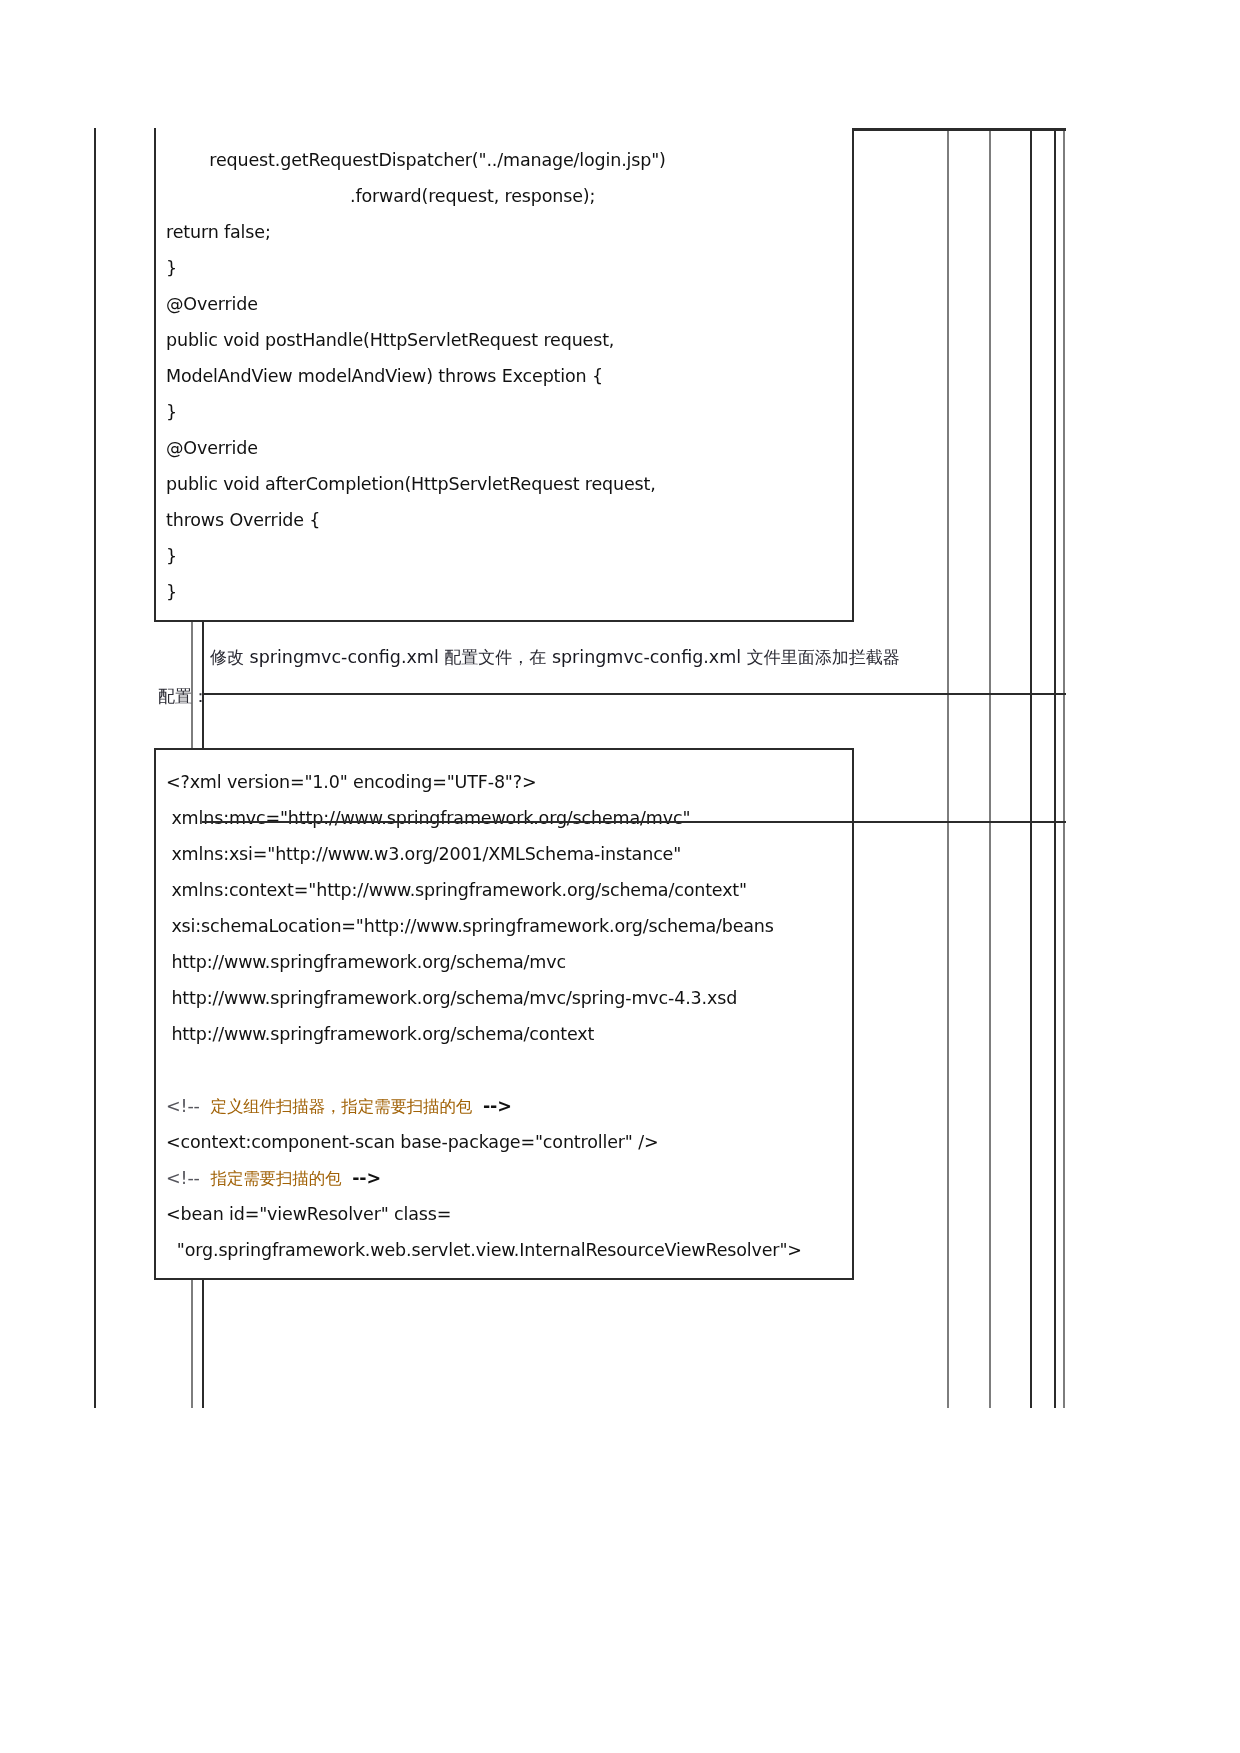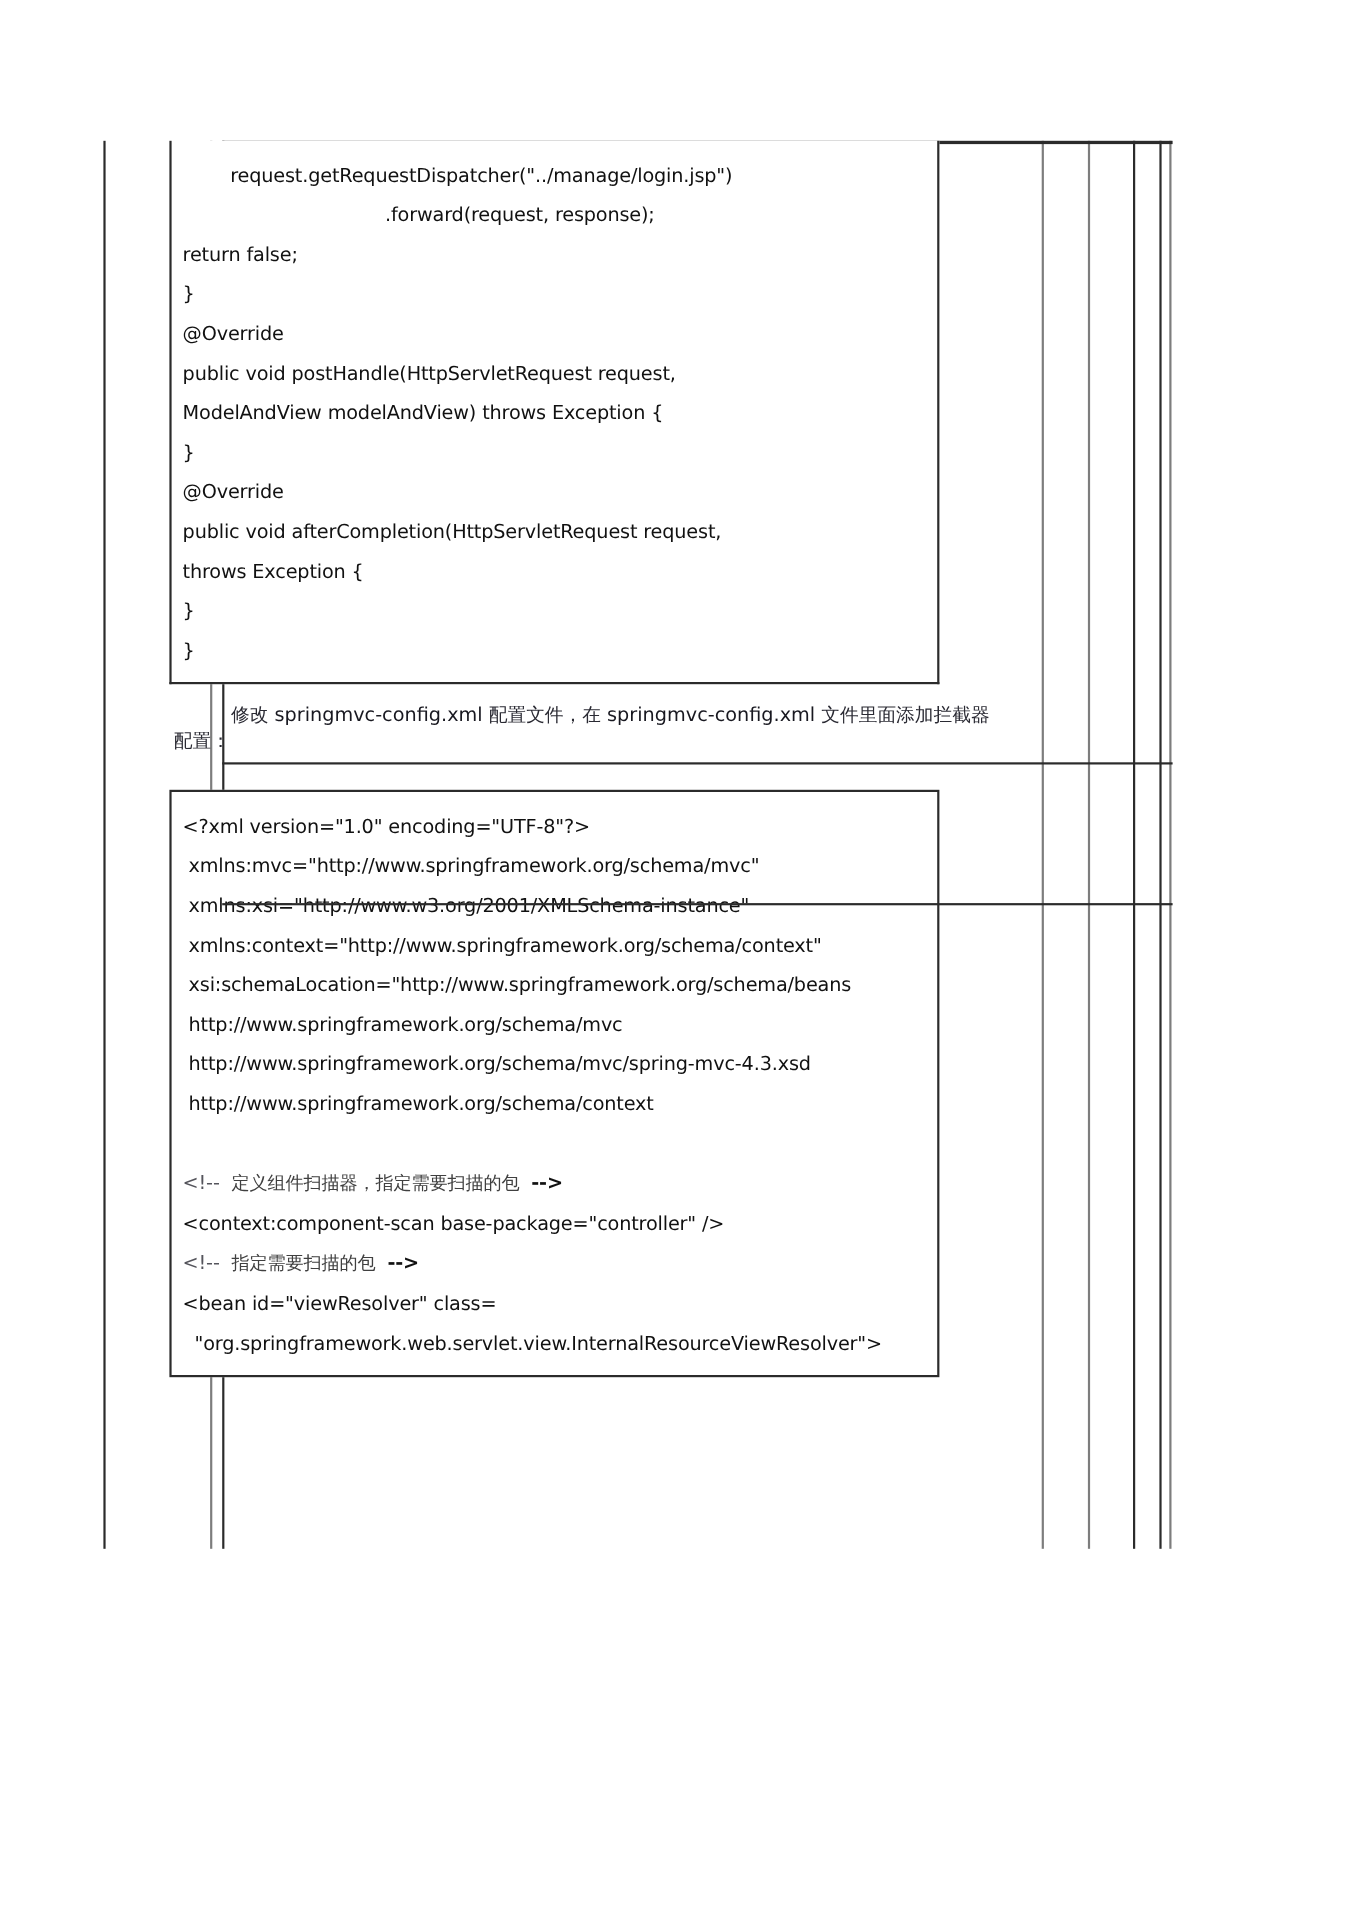--- a/index.html
+++ b/index.html
@@ -78,38 +78,38 @@
     white-space: pre;
     padding-left: 10px;
     letter-spacing: -0.15px;
   }
   .code-line.blank { height: 36px; }
 
   .comment-line {
     color: #4a4a52;
   }
   .comment-line .cn {
-    font-family: Liberation Mono, monospace;
+    font-family: Liberation Sans, sans-serif;
     font-size: 16.5px;
-    color: #404040;
+    color: #a16207;
   }
   .comment-line .br {
     color: #55555c;
   }
   .comment-line .arrow {
     color: #111;
     font-weight: bold;
   }
 
   
   .prose {
     position: relative;
     padding: 16px 4px 14px 4px;
     font-size: 17.5px;
-    line-height: 24px;
+    line-height: 39px;
     color: #20202a;
   }
   .prose .cn {
     font-family: "DejaVu Serif", "Liberation Serif", serif;
     font-size: 17px;
     color: #2a2a33;
   }
   .prose .lat {
     font-family: "DejaVu Sans", "Liberation Sans", sans-serif;
     font-size: 17.5px;
@@ -143,21 +143,21 @@
             <div class="code-line">        request.getRequestDispatcher("../manage/login.jsp")</div>
             <div class="code-line">                                  .forward(request, response);</div>
             <div class="code-line">return false;</div>
             <div class="code-line">}</div>
             <div class="code-line">@Override</div>
             <div class="code-line">public void postHandle(HttpServletRequest request,</div>
             <div class="code-line">ModelAndView modelAndView) throws Exception {</div>
             <div class="code-line">}</div>
             <div class="code-line">@Override</div>
             <div class="code-line">public void afterCompletion(HttpServletRequest request,</div>
-            <div class="code-line">throws Exception {</div>
+            <div class="code-line">throws Override {</div>
             <div class="code-line">}</div>
             <div class="code-line">}</div>
           </div>
       </div>
 
       <div class="prose">
         <span class="prose-indent"></span><span class="cn">修改</span><span class="lat"> springmvc-config.xml </span><span class="cn">配置文件，在</span><span class="lat"> springmvc-config.xml </span><span class="cn">文件里面添加拦截器配置：</span>
       </div>
 
       <div class="code-cell" id="xml-cell" style="width:700px; margin-top:18px;">

